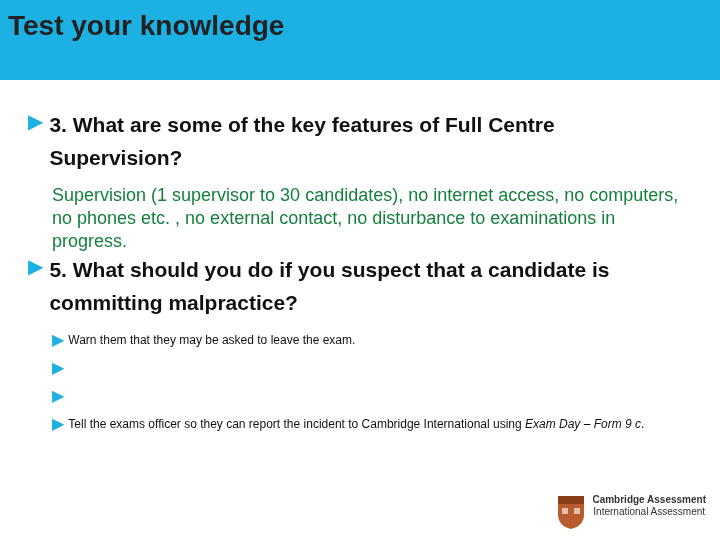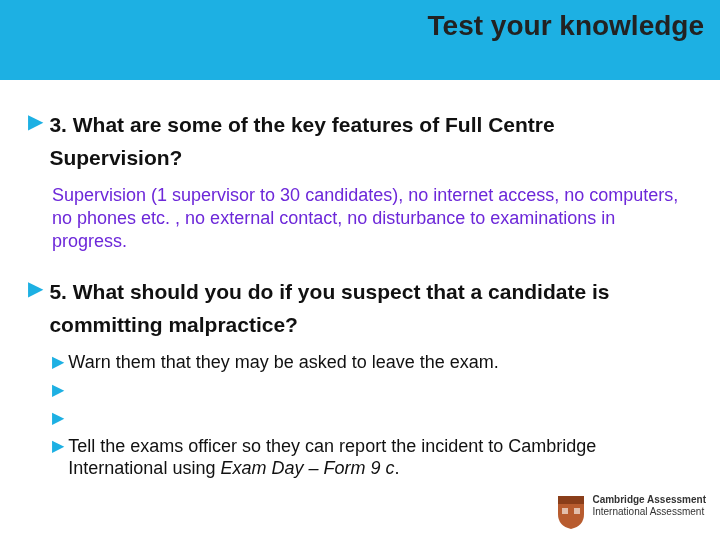--- a/index.html
+++ b/index.html
@@ -9,21 +9,20 @@
     font-family: Arial, Helvetica, sans-serif;
     background: #ffffff;
     position: relative;
     overflow: hidden;
   }
   .title-bar {
     background: #1db0e3;
     color: #1b1b1b;
     padding: 10px 16px 24px 8px;
     height: 80px;
-    text-align: right;
   }
   .title-bar h1 {
     font-size: 28px;
     font-weight: bold;
     color: #222;
   }
   .content {
     padding: 28px 28px 0 28px;
   }
   .question {
@@ -41,41 +40,40 @@
   .question .qtext {
     font-size: 21px;
     font-weight: bold;
     line-height: 33px;
     color: #111;
   }
   .answer-block {
     padding-left: 24px;
     font-size: 18px;
     line-height: 23px;
-    color: #6d28d9;
-    margin-bottom: 22px;
+    color: #15803d;
   }
   .bullets {
     padding-left: 24px;
     margin-bottom: 10px;
   }
   .bullet {
     display: flex;
     align-items: flex-start;
     margin-bottom: 6px;
   }
   .bullet .arrow {
     color: #1db0e3;
     font-size: 16px;
     line-height: 22px;
     margin-right: 4px;
     flex-shrink: 0;
   }
   .bullet .btext {
-    font-size: 18px;
+    font-size: 12px;
     line-height: 22px;
     color: #111;
   }
   .italic { font-style: italic; }
   .logo {
     position: absolute;
     right: 14px;
     bottom: 10px;
     display: flex;
     align-items: flex-start;
@@ -83,20 +81,21 @@
   .logo-shield {
     width: 30px;
     height: 36px;
     margin-right: 6px;
     fill: #b85c2f;
   }
   .logo-text {
     font-size: 10px;
     line-height: 12px;
     color: #333;
+    text-align: center;
   }
   .logo-text .line1 { font-weight: bold; }
 </style>
 </head>
 <body>
 
 <div class="title-bar">
   <h1>Test your knowledge</h1>
 </div>
 

